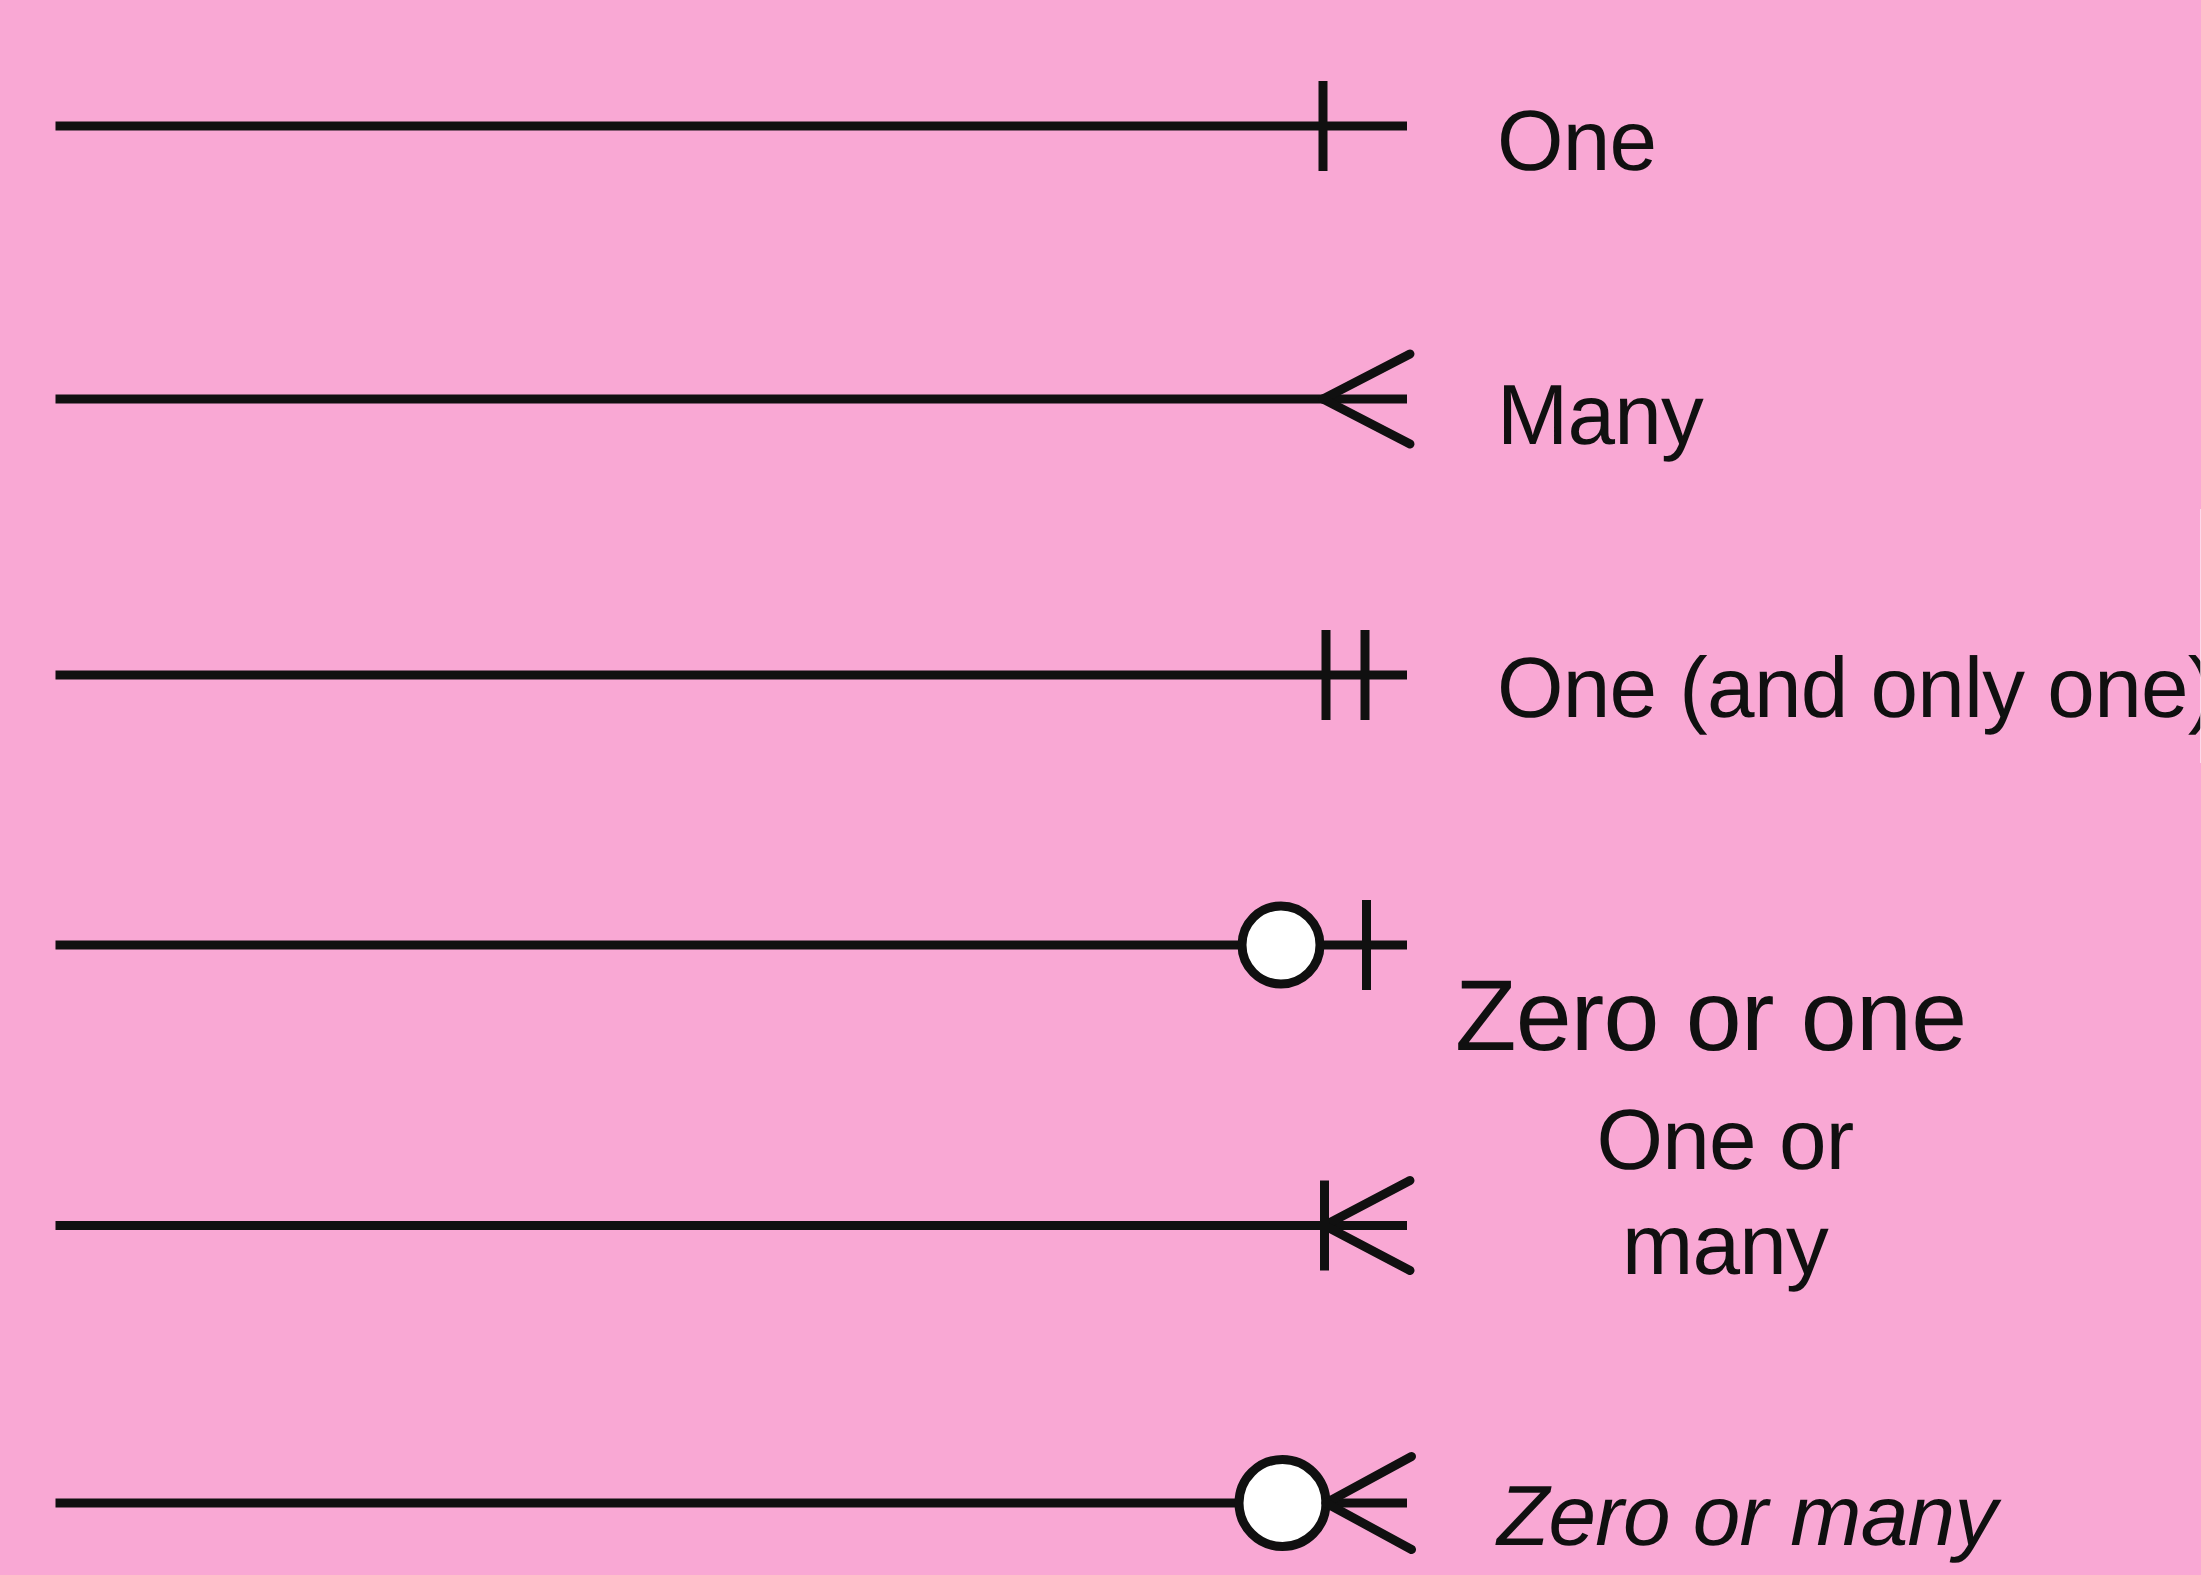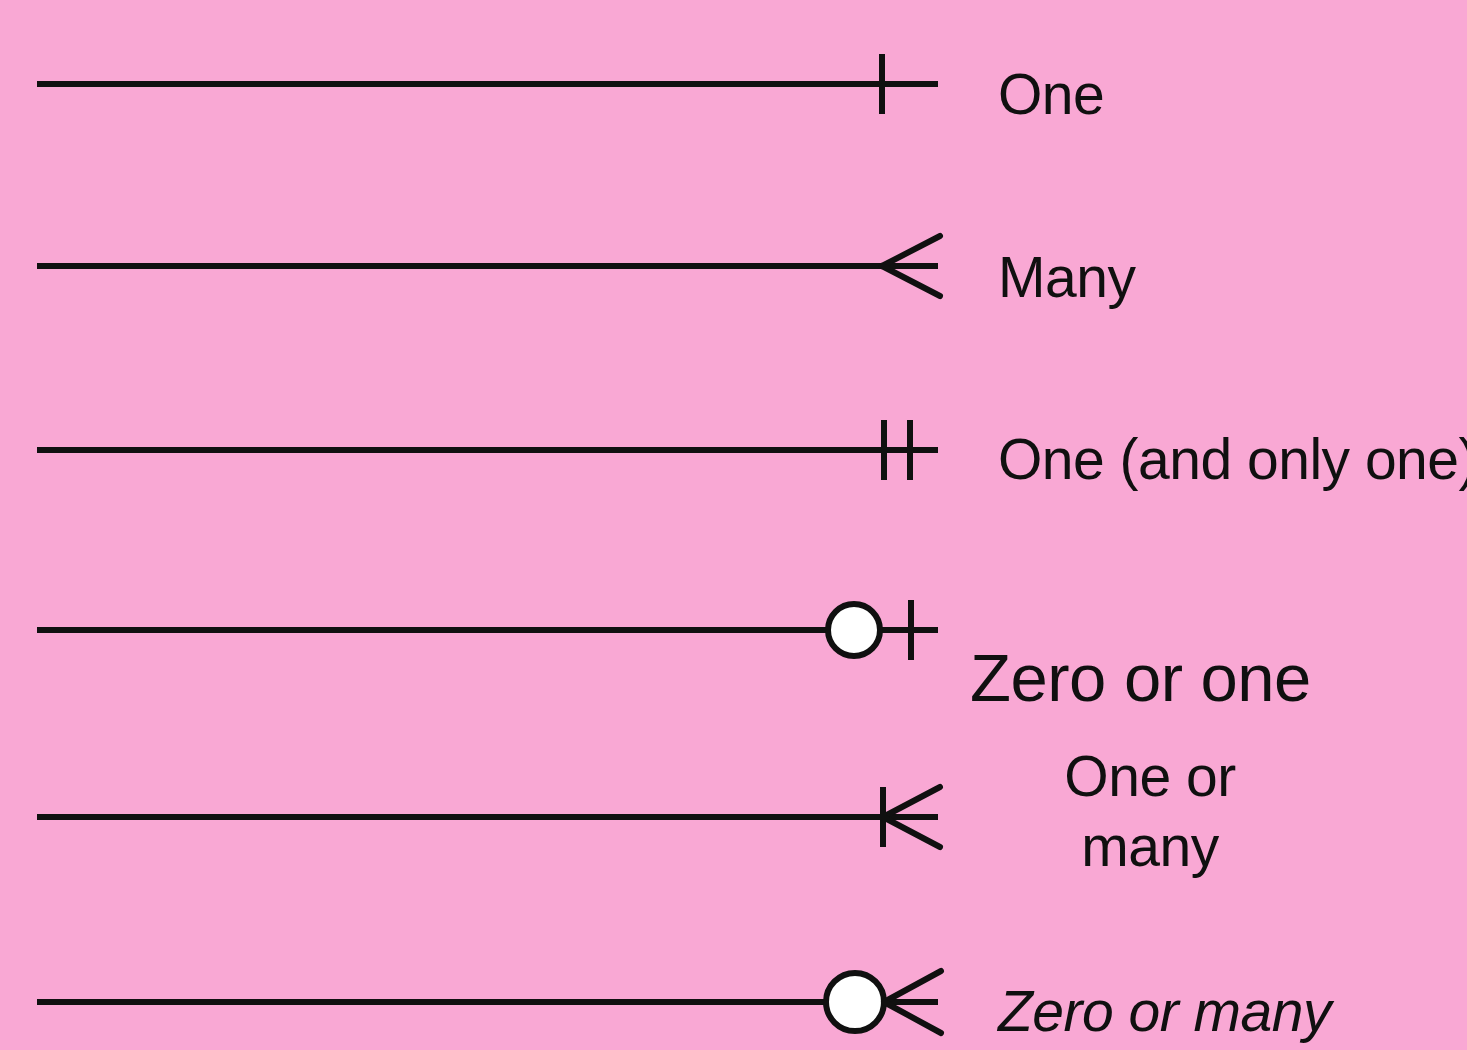--- a/index.html
+++ b/index.html
@@ -82,21 +82,21 @@
       </svg>
       <div class="notation-label" style="left: 970px; font-size: 67px; color: rgb(16, 16, 16); top: 605px; margin-top: 32px;">Zero or one</div>
     </div>
     <div class="legend-row" style="top: 0px;">
       <svg class="notation-figure" width="1467" height="1050" viewBox="0 0 1467 1050" style="pointer-events: none;">
         <line x1="37" y1="817" x2="938" y2="817" stroke="#101010" stroke-width="6" stroke-linecap="butt"></line>
         <line x1="883" y1="817" x2="940" y2="787" stroke="#101010" stroke-width="6" stroke-linecap="round"></line>
         <line x1="883" y1="817" x2="940" y2="847" stroke="#101010" stroke-width="6" stroke-linecap="round"></line>
         <line x1="883" y1="787" x2="883" y2="847" stroke="#101010" stroke-width="6" stroke-linecap="butt"></line>
       </svg>
-      <div class="notation-label two-line" style="left: 985px; font-size: 57px; color: rgb(16, 16, 16); top: 742px;">
+      <div class="notation-label two-line" style="left: 985px; font-size: 57px; color: rgb(16, 16, 16); top: 726px;">
         <span class="lbl-line">One or</span>
         <span class="lbl-line">many</span>
       </div>
     </div>
     <div class="legend-row" style="top: 0px;">
       <svg class="notation-figure" width="1467" height="1050" viewBox="0 0 1467 1050" style="pointer-events: none;">
         <line x1="37" y1="1002" x2="938" y2="1002" stroke="#101010" stroke-width="6" stroke-linecap="butt"></line>
         <circle cx="855" cy="1002" r="29" fill="#ffffff" stroke="#101010" stroke-width="6"></circle>
         <line x1="884" y1="1002" x2="941" y2="971" stroke="#101010" stroke-width="6" stroke-linecap="round"></line>
         <line x1="884" y1="1002" x2="941" y2="1033" stroke="#101010" stroke-width="6" stroke-linecap="round"></line>

